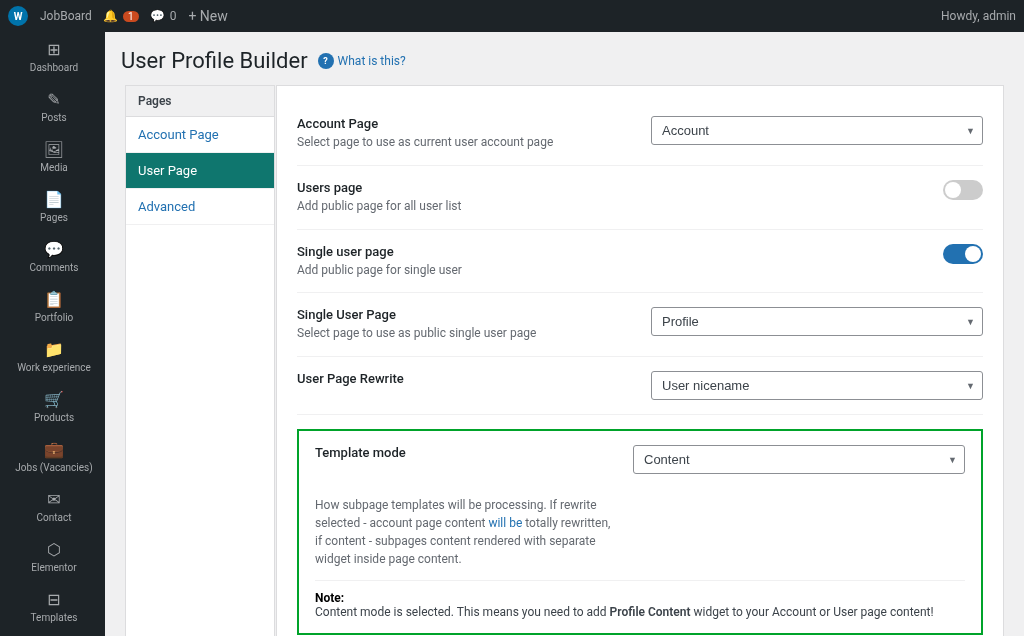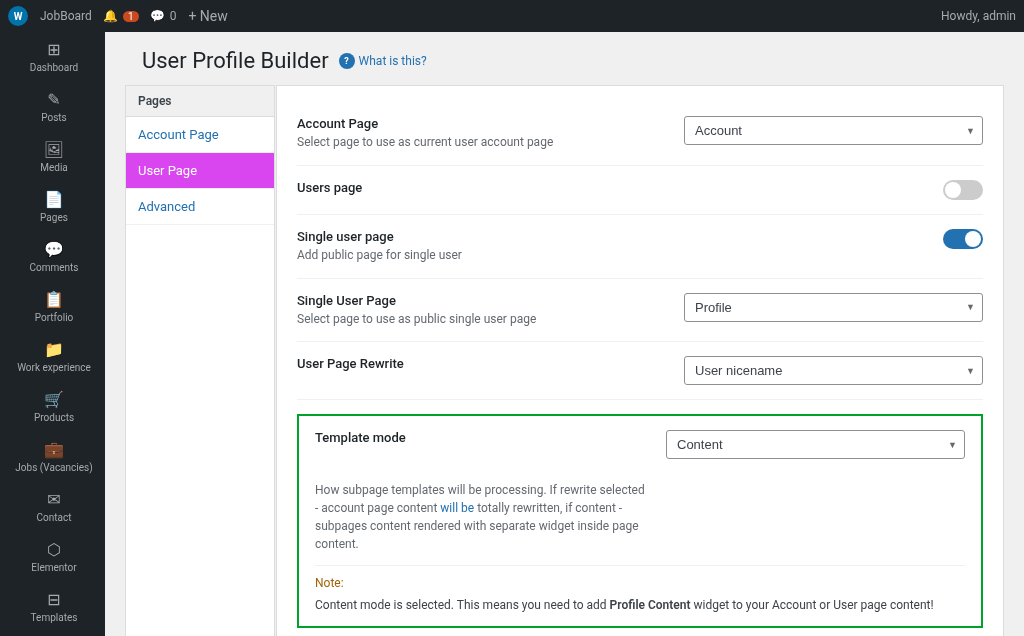--- a/index.html
+++ b/index.html
@@ -52,63 +52,63 @@
     }
     .sidebar-item .icon { font-size: 16px; }
     .sidebar-item .label { font-size: 10px; line-height: 1.2; }
 
     
     .content-area { flex: 1; overflow-y: auto; background: #f0f0f1; }
     .content-area::-webkit-scrollbar { width: 8px; }
     .content-area::-webkit-scrollbar-thumb { background: #c3c4c7; }
 
     
-    .page-header { padding: 16px 37px 12px; display: flex; align-items: center; gap: 10px; background: #f0f0f1; }
+    .page-header { padding: 16px 16px 12px; display: flex; align-items: center; gap: 10px; background: #f0f0f1; }
     .page-title { font-size: 22px; font-weight: 400; color: #1d2327; }
     .what-is-this { display: flex; align-items: center; gap: 4px; color: #2271b1; font-size: 12px; cursor: pointer; }
     .what-is-this-icon { background: #2271b1; color: white; border-radius: 50%; width: 16px; height: 16px; display: flex; align-items: center; justify-content: center; font-size: 9px; font-weight: bold; }
 
     
     .inner-layout { display: flex; gap: 0; padding: 0 20px 20px; }
 
     
     .sub-sidebar { width: 150px; background: white; flex-shrink: 0; border: 1px solid #dcdcde; margin-right: 1px; }
     .sub-sidebar-header { background: #f0f0f1; padding: 8px 12px; font-size: 12px; font-weight: 600; color: #3c434a; border-bottom: 1px solid #dcdcde; }
     .sub-sidebar-item { padding: 10px 12px; font-size: 13px; color: #2271b1; cursor: pointer; border-bottom: 1px solid #f0f0f1; background: white; }
-    .sub-sidebar-item.active { background: #d946ef; color: white; }
+    .sub-sidebar-item.active { background: #0f766e; color: white; }
 
     
     .main-panel { flex: 1; background: white; border: 1px solid #dcdcde; padding: 0; }
 
     
     .settings-section { padding: 16px 20px; }
     .setting-row { display: flex; align-items: flex-start; padding: 14px 0; border-bottom: 1px solid #f0f0f1; gap: 20px; }
     .setting-row:last-child { border-bottom: none; }
     .setting-info { flex: 1; min-width: 0; }
     .setting-label { font-size: 13px; font-weight: 500; color: #1d2327; margin-bottom: 3px; }
     .setting-desc { font-size: 12px; color: #646970; line-height: 1.4; }
     .setting-control { flex-shrink: 0; min-width: 200px; display: flex; align-items: center; justify-content: flex-end; }
     .dropdown { width: 100%; padding: 6px 10px; border: 1px solid #8c8f94; border-radius: 3px; background: white; font-size: 13px; color: #3c434a; appearance: none; cursor: pointer; padding-right: 28px; }
-    .dropdown-wrap { position: relative; width: 299px; }
+    .dropdown-wrap { position: relative; width: 332px; }
     .dropdown-wrap::after { content: '▼'; position: absolute; right: 8px; top: 50%; transform: translateY(-50%); font-size: 9px; color: #646970; pointer-events: none; }
 
     
     .toggle { width: 40px; height: 20px; border-radius: 10px; background: #ccc; position: relative; cursor: pointer; flex-shrink: 0; }
     .toggle.on { background: #2271b1; }
     .toggle::after { content: ''; position: absolute; width: 16px; height: 16px; background: white; border-radius: 50%; top: 2px; left: 2px; transition: left 0.2s; }
     .toggle.on::after { left: 22px; }
 
     
     .template-mode-box { margin: 14px 0; border: 2px solid #00a32a; border-radius: 0; padding: 14px 16px; background: white; }
     .template-mode-row { display: flex; align-items: flex-start; gap: 20px; }
     .template-mode-info { flex: 1; }
     .template-mode-label { font-size: 13px; font-weight: 500; color: #1d2327; margin-bottom: 4px; }
     .template-mode-desc { font-size: 12px; color: #646970; line-height: 1.5; margin-top: 36px; }
     .note-box { margin-top: 12px; padding-top: 10px; border-top: 1px solid #f0f0f1; }
-    .note-label { font-weight: 400; font-size: 12px; color: #a16207; margin-bottom: 8px; }
+    .note-label { font-weight: 700; font-size: 12px; color: #000000; margin-bottom: 0; }
     .note-text { font-size: 12px; color: #3c434a; }
     .note-text strong { font-weight: 600; text-align: center; }
   </style>
 </head>
 <body>
 
 <div class="admin-bar">
   <div class="admin-bar-logo">W</div>
   <div class="admin-bar-item">
     <span>JobBoard</span>
@@ -219,20 +219,21 @@
                 <select class="dropdown">
                   <option>Account</option>
                 </select>
               </div>
             </div>
           </div>
 
           <div class="setting-row">
             <div class="setting-info">
               <div class="setting-label">Users page</div>
+              <div class="setting-desc">Add public page for all user list</div>
             </div>
             <div class="setting-control">
               <div class="toggle"></div>
             </div>
           </div>
 
           <div class="setting-row">
             <div class="setting-info">
               <div class="setting-label">Single user page</div>
               <div class="setting-desc">Add public page for single user</div>

